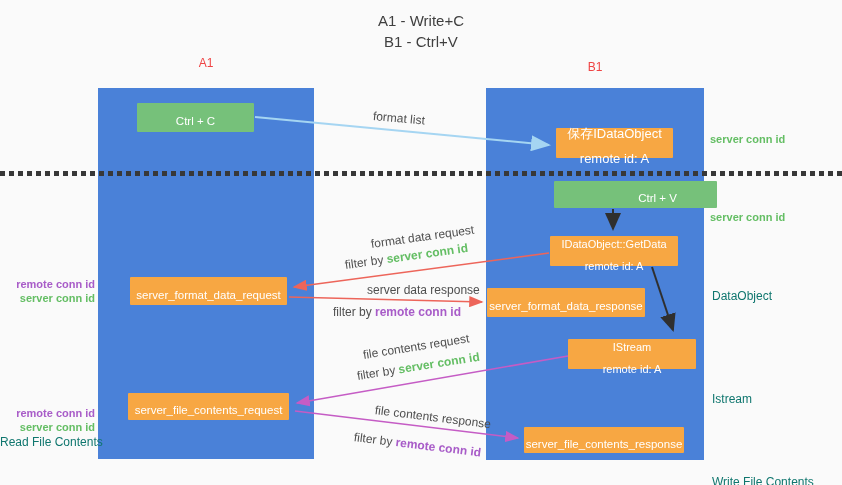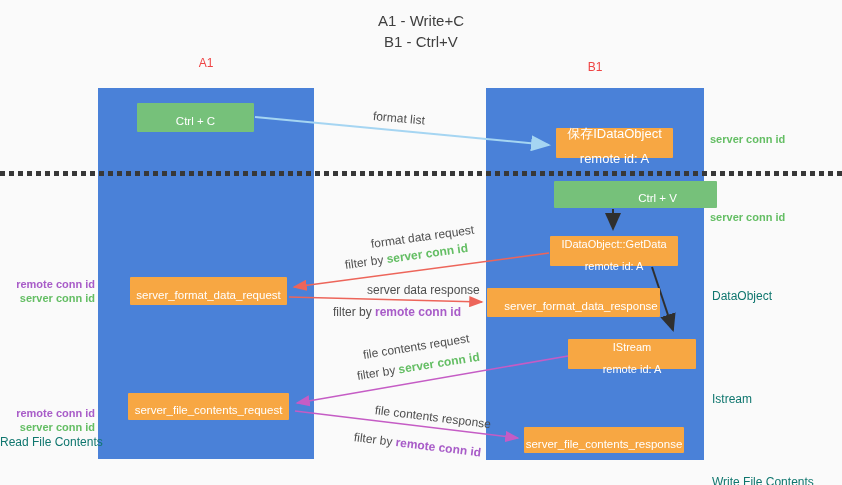--- a/index.html
+++ b/index.html
@@ -90,21 +90,21 @@
 
   <div class="abs node orange" style="left:550px;top:236px;width:128px;height:30px;font-size:11px;text-align:right;">
     <span class="ln">IDataObject::GetData</span>
     <span class="ln">remote id: A</span>
   </div>
 
   <div class="abs node orange" style="left:130px;top:277px;width:157px;height:28px;">
     <span class="ln">server_format_data_request</span>
   </div>
 
-  <div class="abs node orange" style="left:487px;top:288px;width:158px;height:29px;padding-left:15px;">
+  <div class="abs node orange" style="left:487px;top:288px;width:158px;height:29px;">
     <span class="ln">server_format_data_response</span>
   </div>
 
   <div class="abs node orange" style="left:568px;top:339px;width:128px;height:30px;font-size:11px;">
     <span class="ln">IStream</span>
     <span class="ln">remote id: A</span>
   </div>
 
   <div class="abs node orange" style="left:128px;top:393px;width:161px;height:27px;">
     <span class="ln">server_file_contents_request</span>

